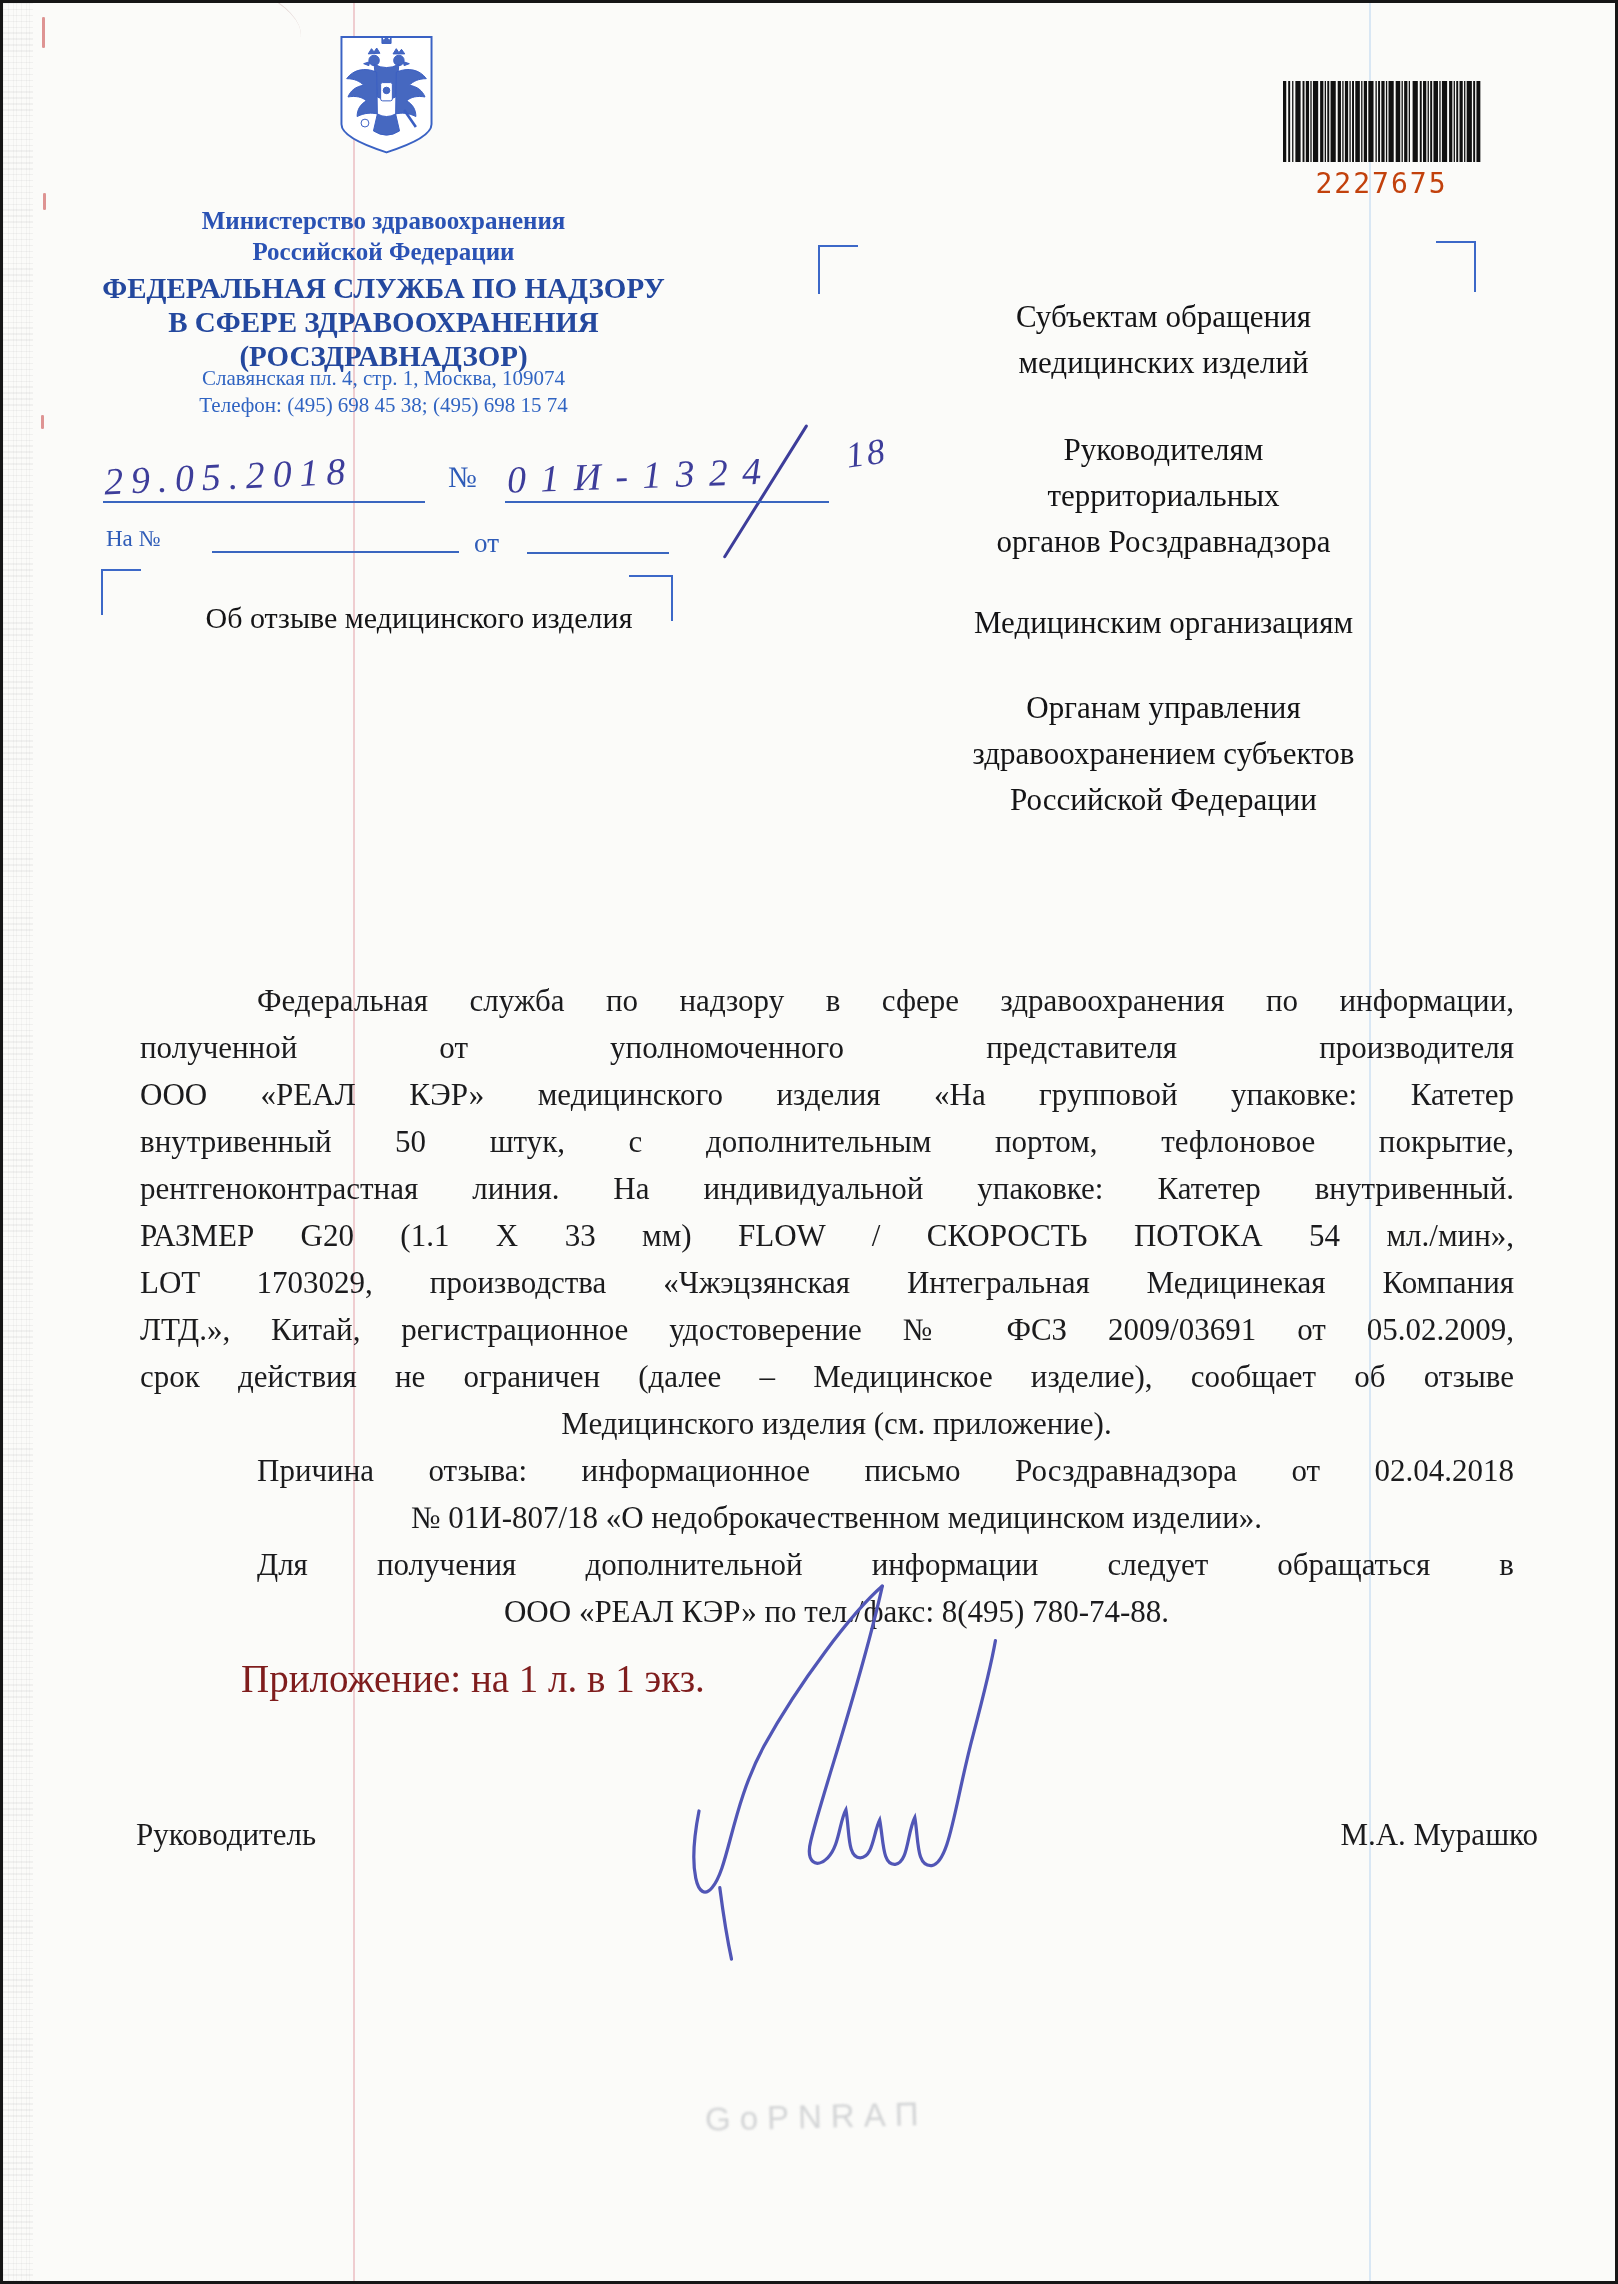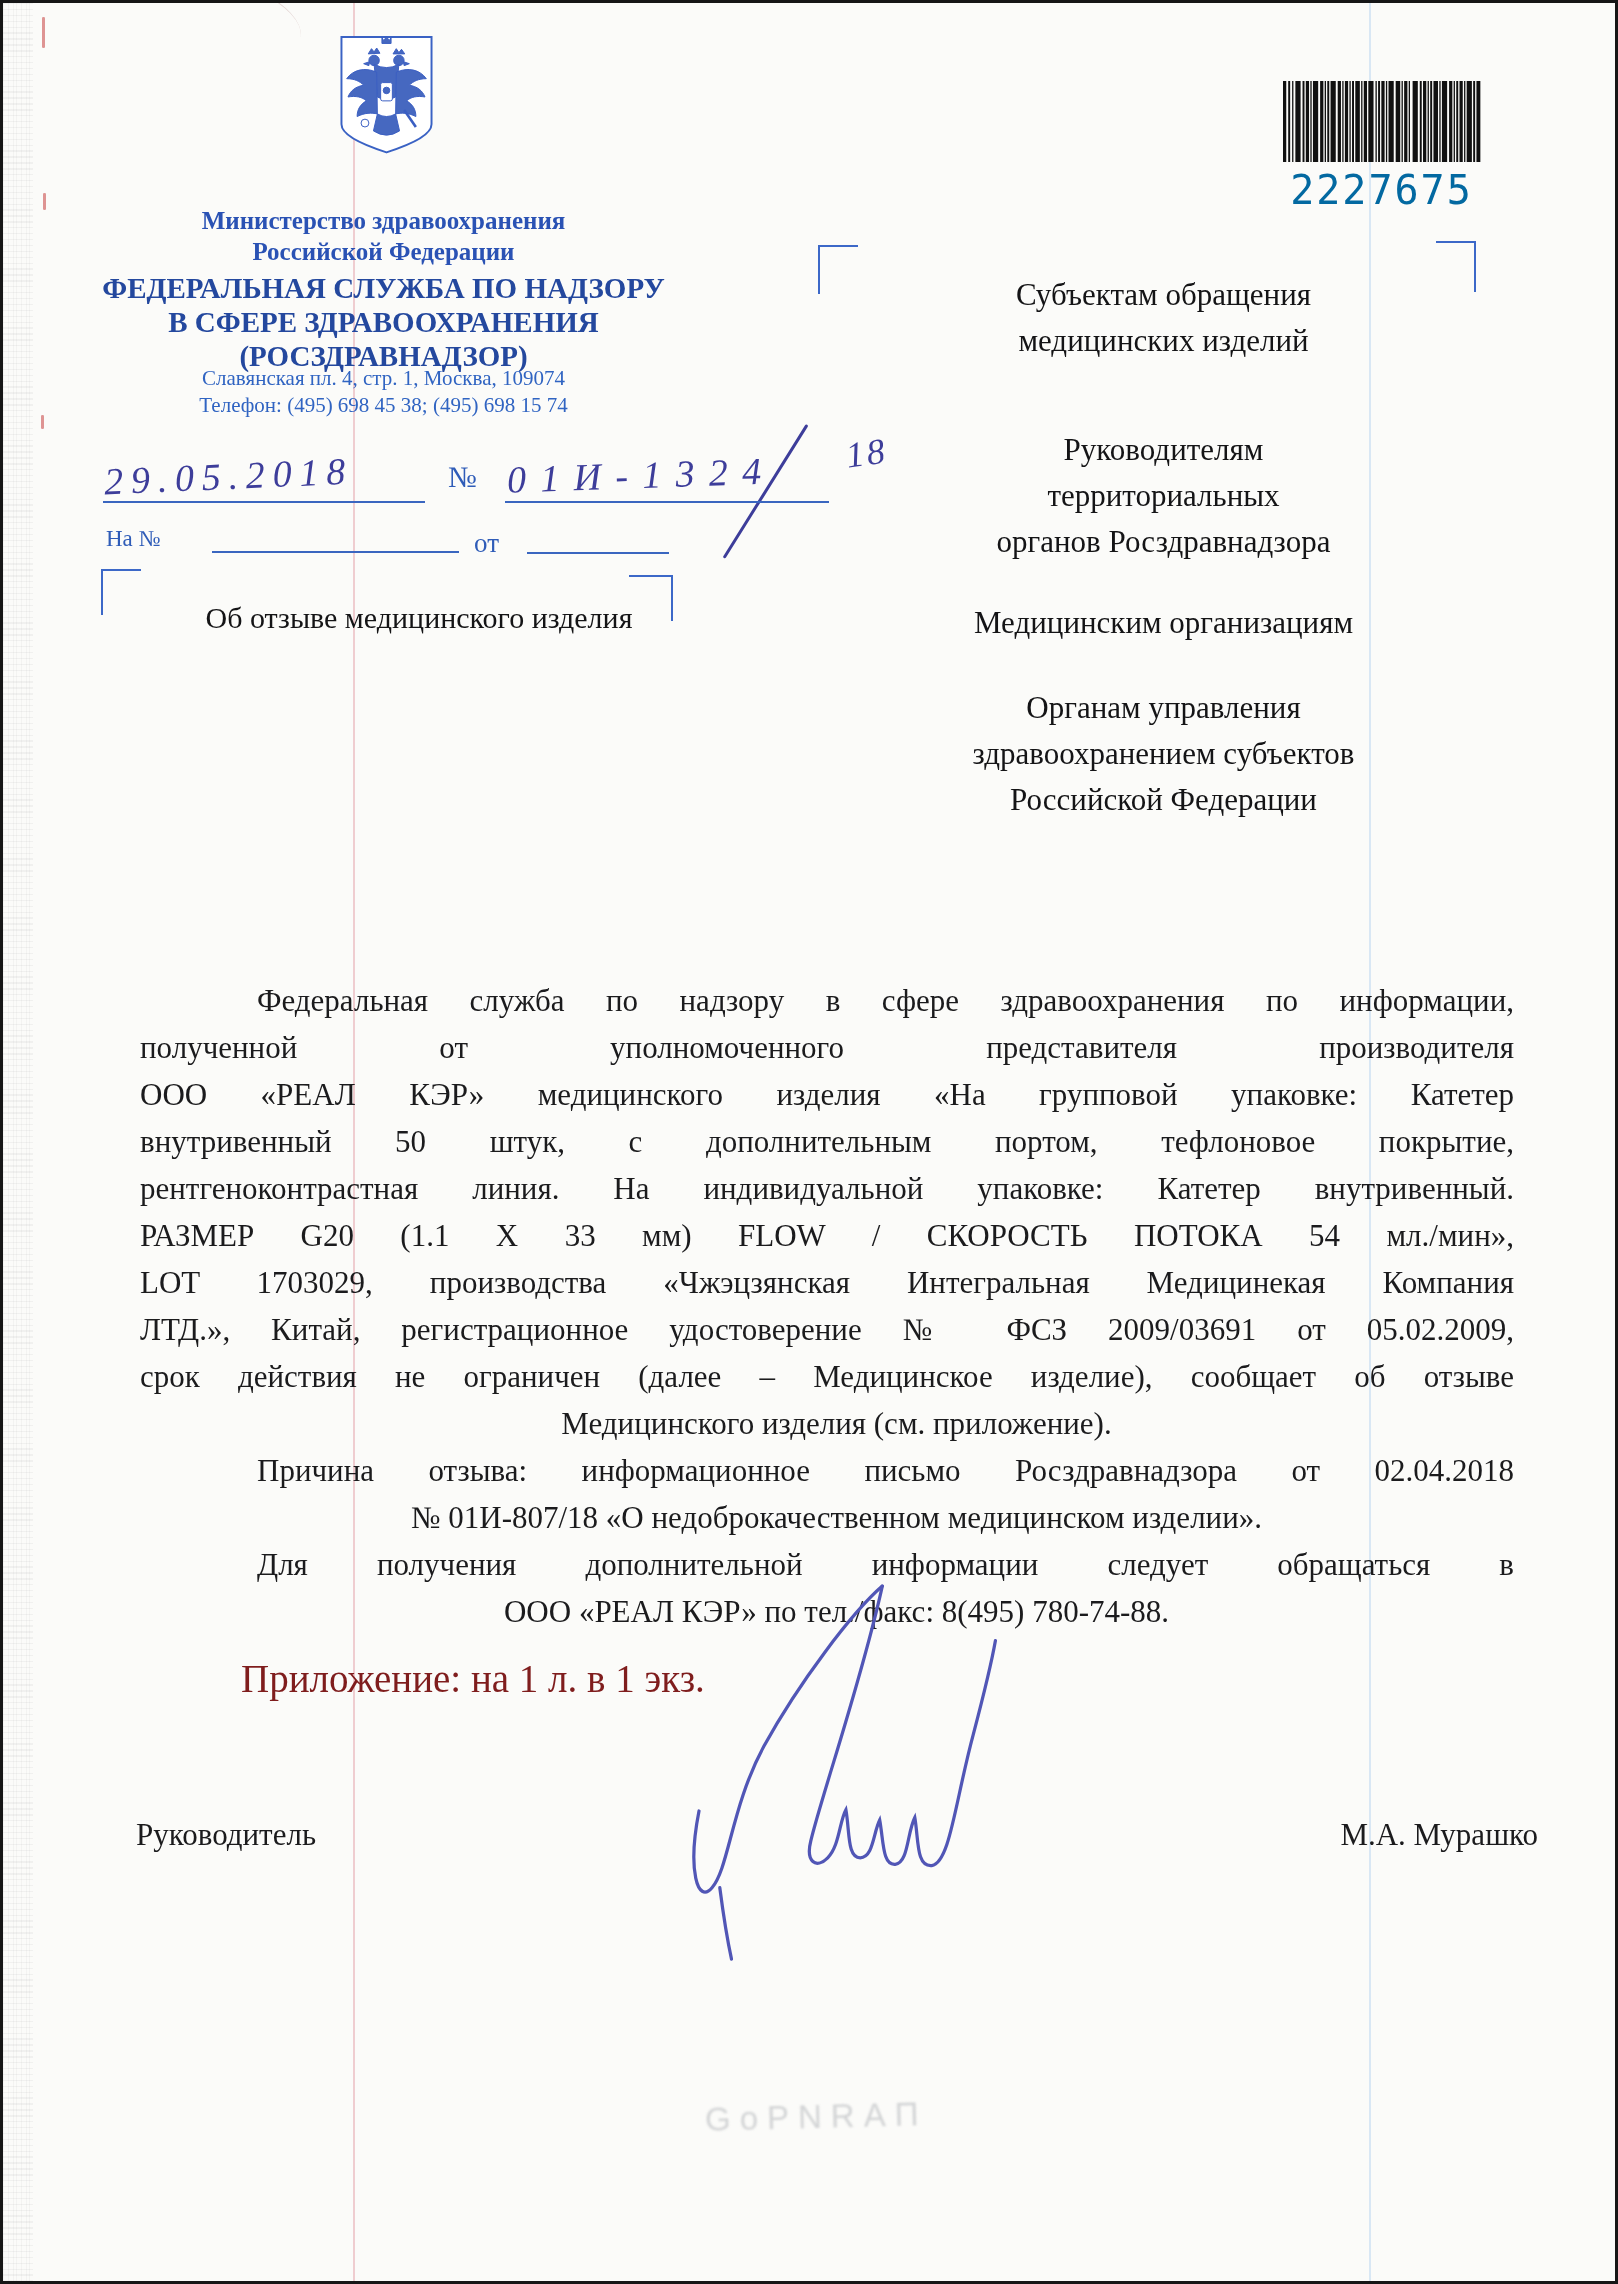--- a/index.html
+++ b/index.html
@@ -26,21 +26,21 @@
     font-weight:bold;font-size:25px;line-height:31px;color:#2a52b4;}
   .service{left:39px;top:229px;width:683px;text-align:center;
     font-weight:bold;font-size:29px;line-height:34px;color:#24489e;}
   .addr{left:49px;top:362px;width:663px;text-align:center;
     font-size:21px;line-height:27px;color:#3064c2;}
   .phone{left:49px;top:389px;width:663px;text-align:center;
     font-size:21px;line-height:27px;color:#3064c2;}
   
   .barcode-wrap{left:1279px;top:78px;width:199px;text-align:center;}
   .barcode-num{margin-top:2.6px;font-family:"DejaVu Sans Mono","Liberation Mono",monospace;
-    font-size:40px;letter-spacing:2px;color:#0369a1;}
+    font-size:28px;letter-spacing:2px;color:#c2410c;}
   
   .hw{font-style:italic;color:#3d3d9a;font-family:"Liberation Serif",serif;}
   .hw-date{left:101px;top:451px;font-size:38px;letter-spacing:7.8px;transform:rotate(-2.5deg);}
   .hw-num{left:504px;top:450px;font-size:38px;letter-spacing:14.3px;transform:rotate(-2deg);}
   .hw-18{left:843px;top:429px;font-size:36px;letter-spacing:2.6px;transform:rotate(-8deg);}
   .slash{left:761px;top:410px;width:3.3px;height:157px;background:#3d3d9a;
     border-radius:2px;transform:rotate(32deg);}
   .no-sign{left:445px;top:457px;font-size:30px;color:#2f5cb8;}
   .uline{height:2px;background:#3a66c0;}
   .u-date{left:100px;top:498px;width:322px;}
@@ -52,21 +52,21 @@
   
   .brk{border-color:#3c68c8;border-style:solid;border-width:0;}
   .brk-subj-l{left:98px;top:566px;width:38px;height:44px;border-top-width:2px;border-left-width:2px;}
   .brk-subj-r{left:626px;top:572px;width:42px;height:44px;border-top-width:2px;border-right-width:2px;}
   .brk-rec-l{left:815px;top:242px;width:38px;height:47px;border-top-width:2px;border-left-width:2px;}
   .brk-rec-r{left:1433px;top:238px;width:38px;height:49px;border-top-width:2px;border-right-width:2px;}
   
   .subject{left:130px;top:598px;width:572px;text-align:center;font-size:30px;color:#141416;}
   .recipient{left:881px;width:559px;text-align:center;font-size:31px;
     line-height:46px;color:#141416;}
-  .rec-1{top:230px;} .rec-2{top:385px;} .rec-3{top:558px;} .rec-4{top:643px;}
+  .rec-1{top:252px;} .rec-2{top:385px;} .rec-3{top:558px;} .rec-4{top:643px;}
   
   .body-block{left:137px;top:974px;width:1374px;font-size:31px;}
   .line{height:47px;line-height:47px;}
   .jl{text-align:justify;text-align-last:justify;}
   .end{text-align:center;margin-left:19px;}
   .ind{text-indent:117px;}
   .attachment{left:238px;top:1653px;font-size:39px;color:#7f1d1d;}
   
   .sig-position{left:133px;top:1814px;font-size:31px;}
   .sig-name{left:1255px;top:1814px;width:280px;text-align:right;font-size:31px;}

